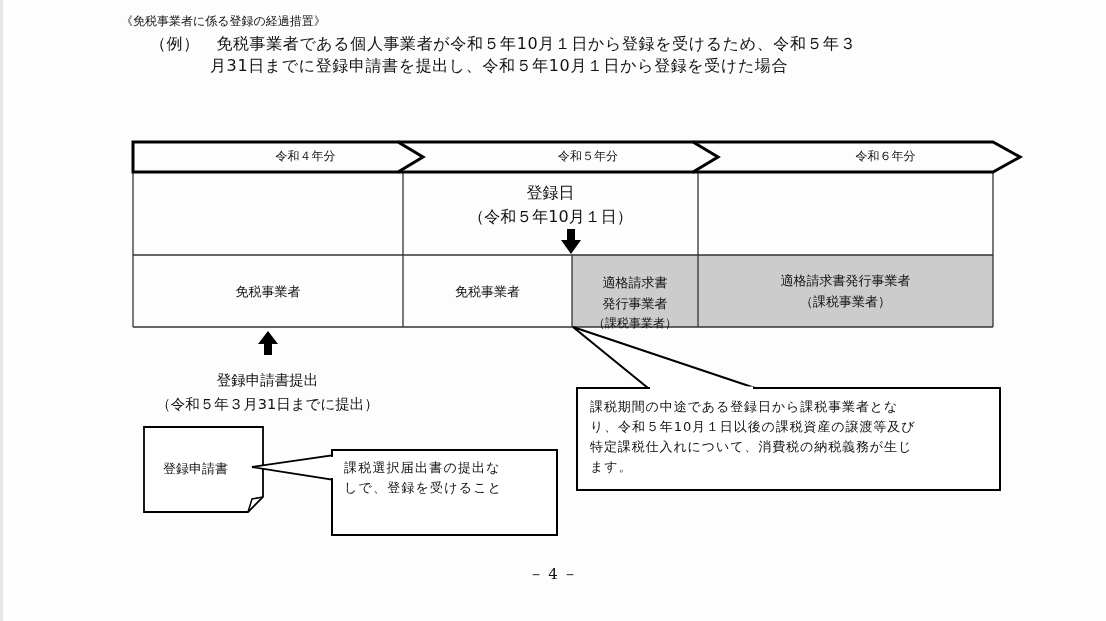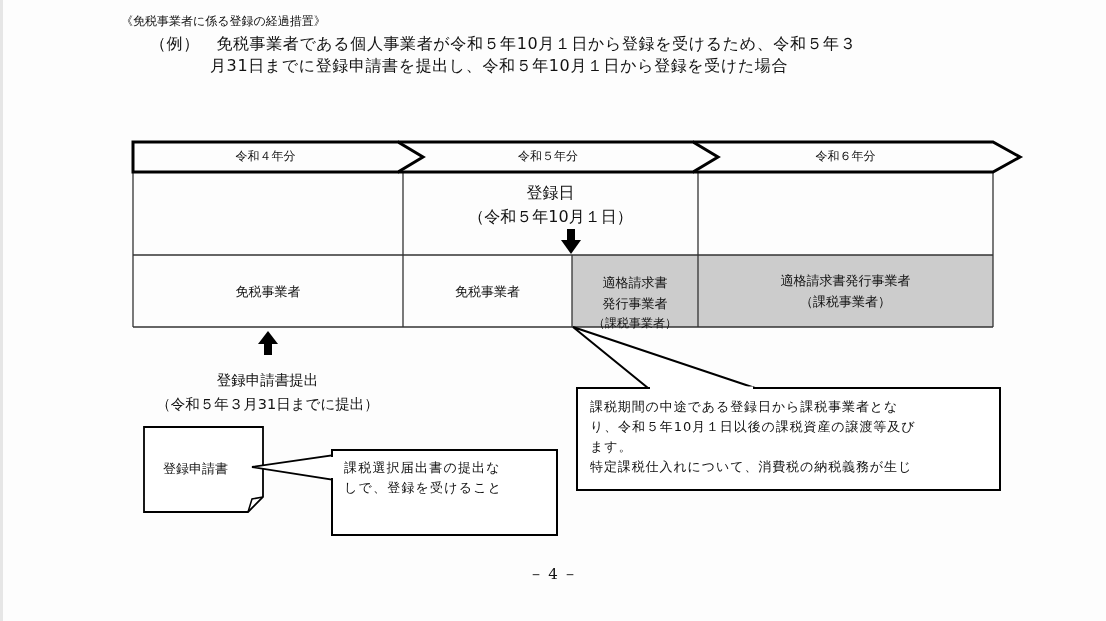--- a/index.html
+++ b/index.html
@@ -4,21 +4,21 @@
 <style>
   html, body { margin:0; padding:0; }
   body { width:1106px; height:621px; background:#fdfdfd; position:relative; overflow:hidden;
          font-family:"DejaVu Sans", sans-serif; color:#111; }
   .edge { position:absolute; left:0; top:0; width:3px; height:621px; background:#e6e6e6; }
   .t { position:absolute; white-space:nowrap; }
   .title { left:121px; top:13px; font-size:12px; }
   .ex1 { left:150px; top:34px; font-size:16px; letter-spacing:0.6px; }
   .ex2 { left:210px; top:56px; font-size:16px; letter-spacing:0.6px; }
   svg.diag { position:absolute; left:0; top:0; }
-  .band-label { position:absolute; top:148px; font-size:12px; text-align:center; }
+  .band-label { position:absolute; top:148px; font-size:12px; text-align:center;padding-left:40px; }
   .cell { position:absolute; display:flex; flex-direction:column; align-items:center; justify-content:center;
           text-align:center; font-size:13px; line-height:19px; }
   .reg { font-size:16px; line-height:24px; }
   .small { font-size:12px; line-height:18px; }
   .note { position:absolute; font-size:14.5px; line-height:21px; text-align:center; }
   .callout-text { position:absolute; font-size:13px; line-height:20px; letter-spacing:1.2px; }
   .pg { position:absolute; left:0; width:1106px; top:565px; text-align:center;
         font-family:"DejaVu Serif", serif; font-size:15px; }
 </style>
 </head>
@@ -112,17 +112,17 @@
 <div class="t" style="left:163px;top:460px;font-size:13px;">登録申請書</div>
 
 <div class="callout-text" style="left:344px;top:458px;">
   <div>課税選択届出書の提出な</div>
   <div>しで、登録を受けること</div>
 </div>
 
 <div class="callout-text" style="left:590px;top:397px;letter-spacing:0.9px;">
   <div>課税期間の中途である登録日から課税事業者とな</div>
   <div>り、令和５年10月１日以後の課税資産の譲渡等及び</div>
+  <div>特定課税仕入れについて、消費税の納税義務が生じ</div>
   <div>ます。</div>
-  <div>特定課税仕入れについて、消費税の納税義務が生じ</div>
 </div>
 
 <div class="pg">－ 4 －</div>
 
 </body></html>

